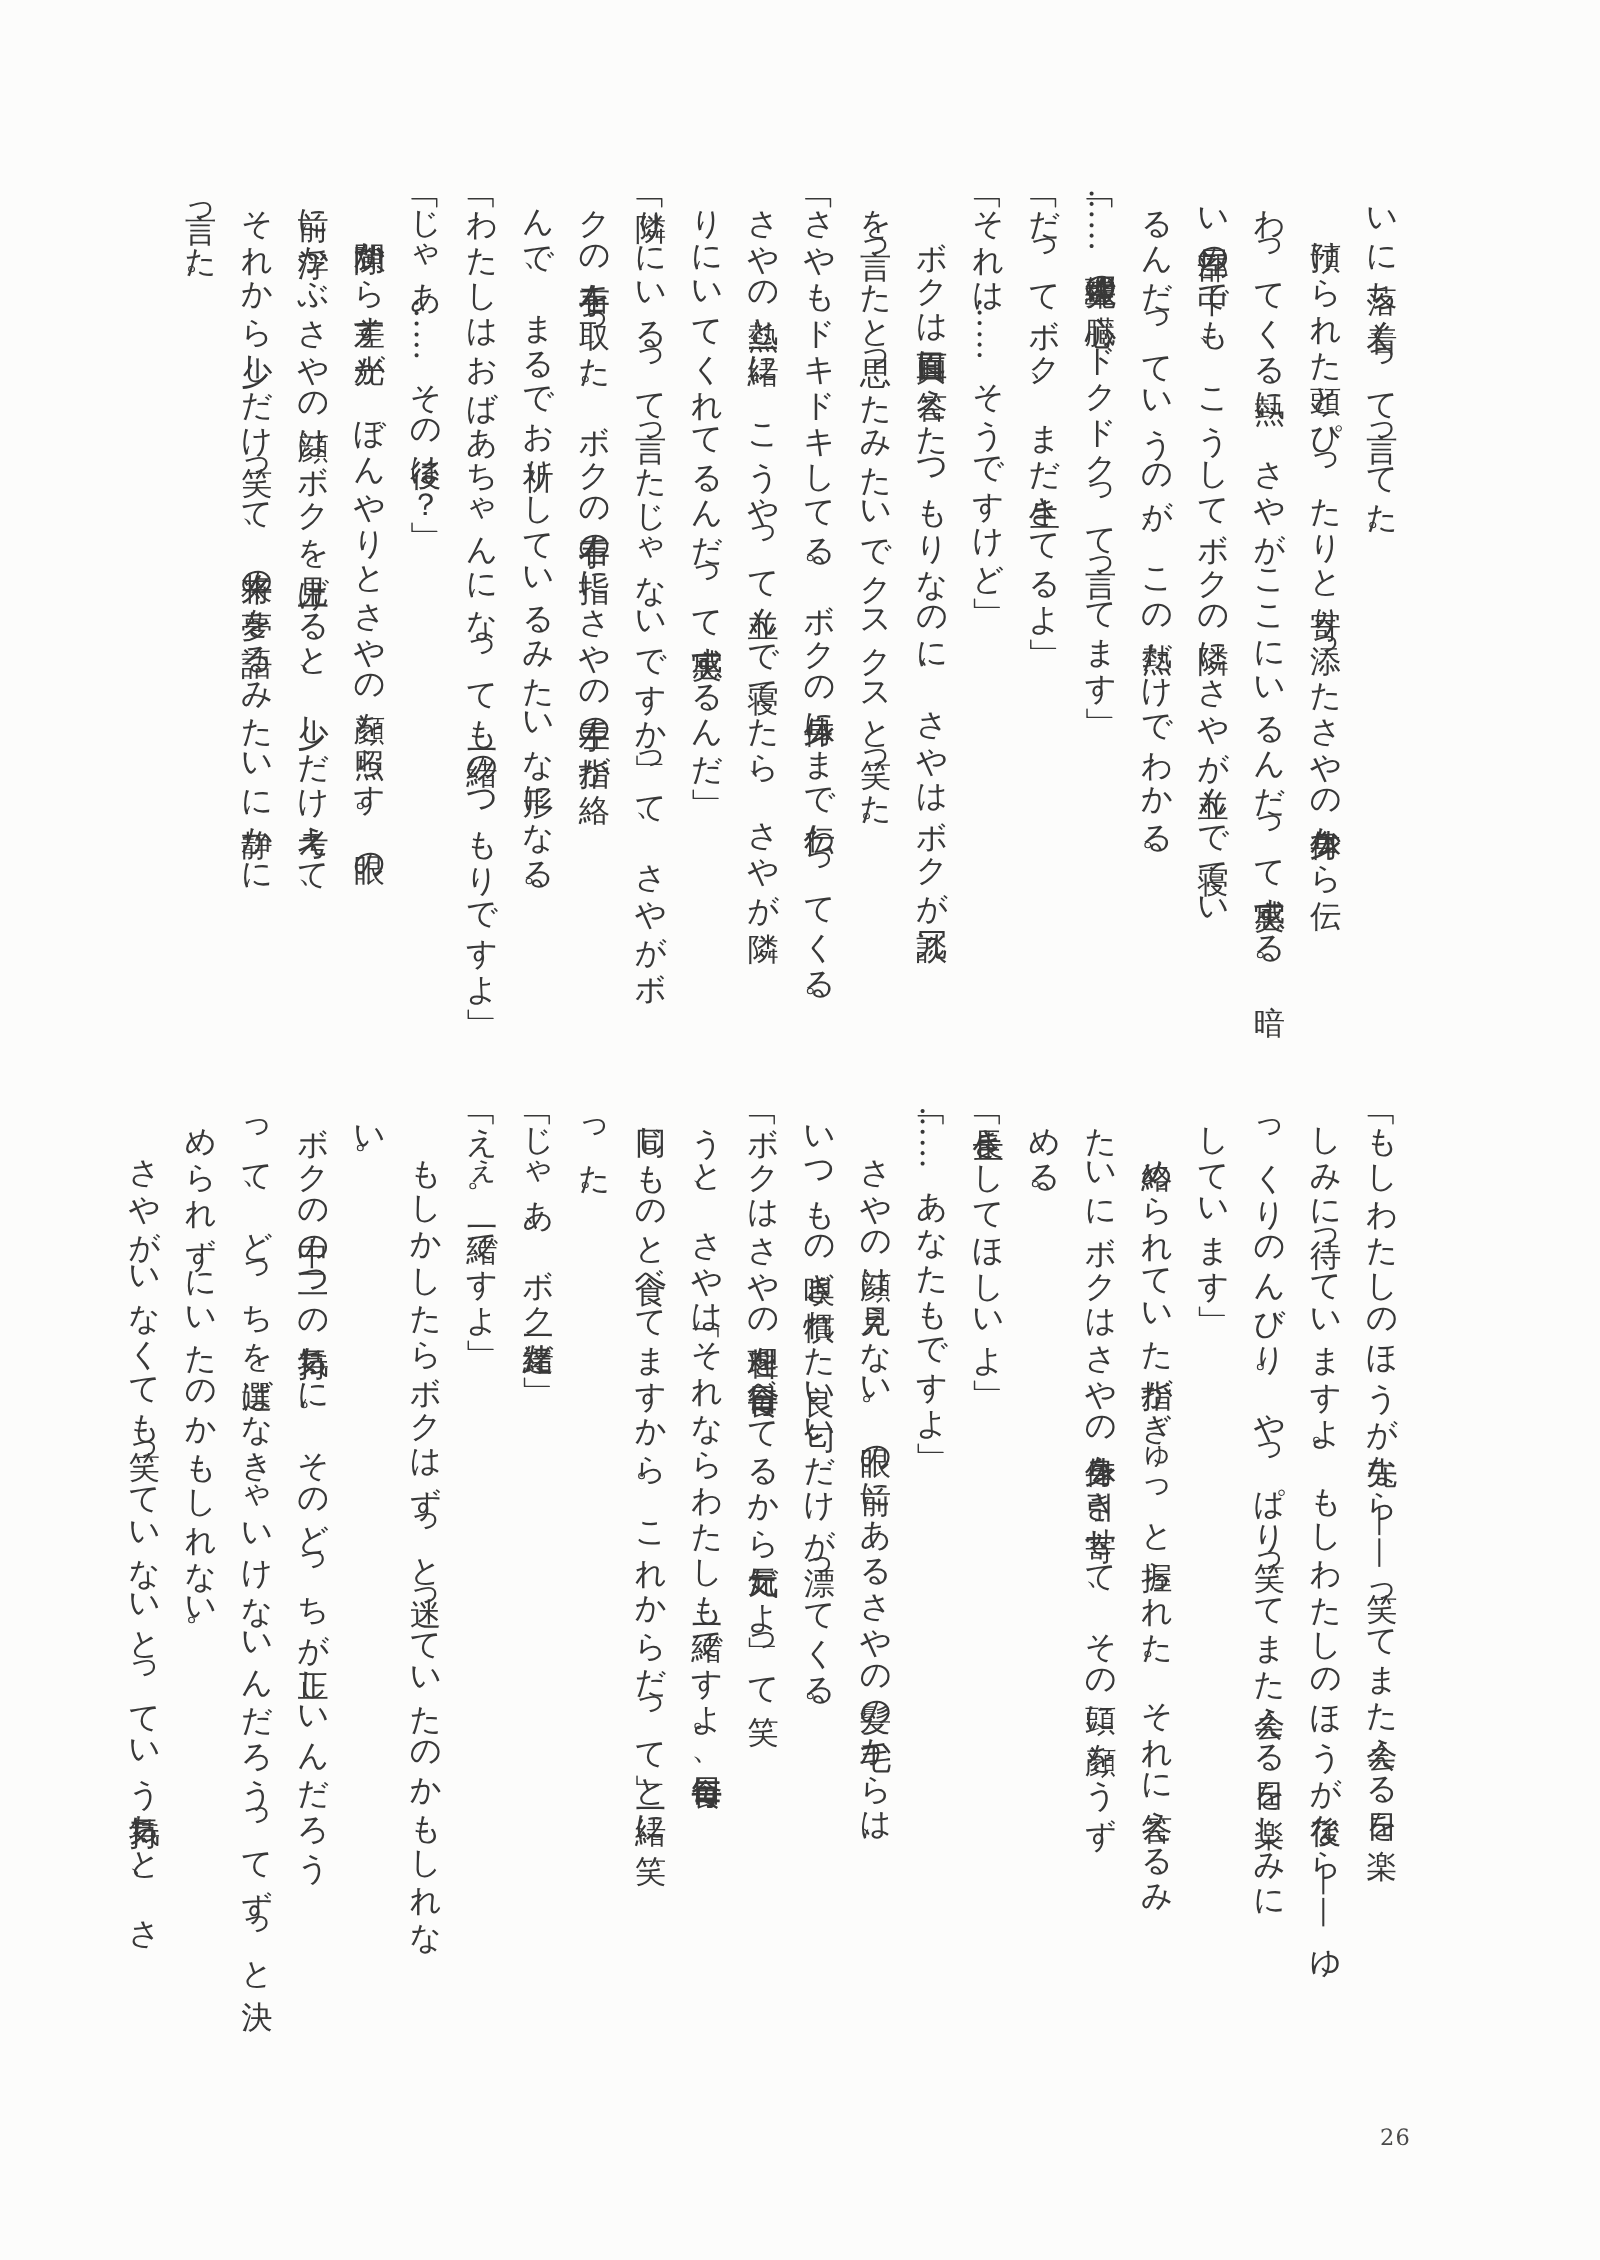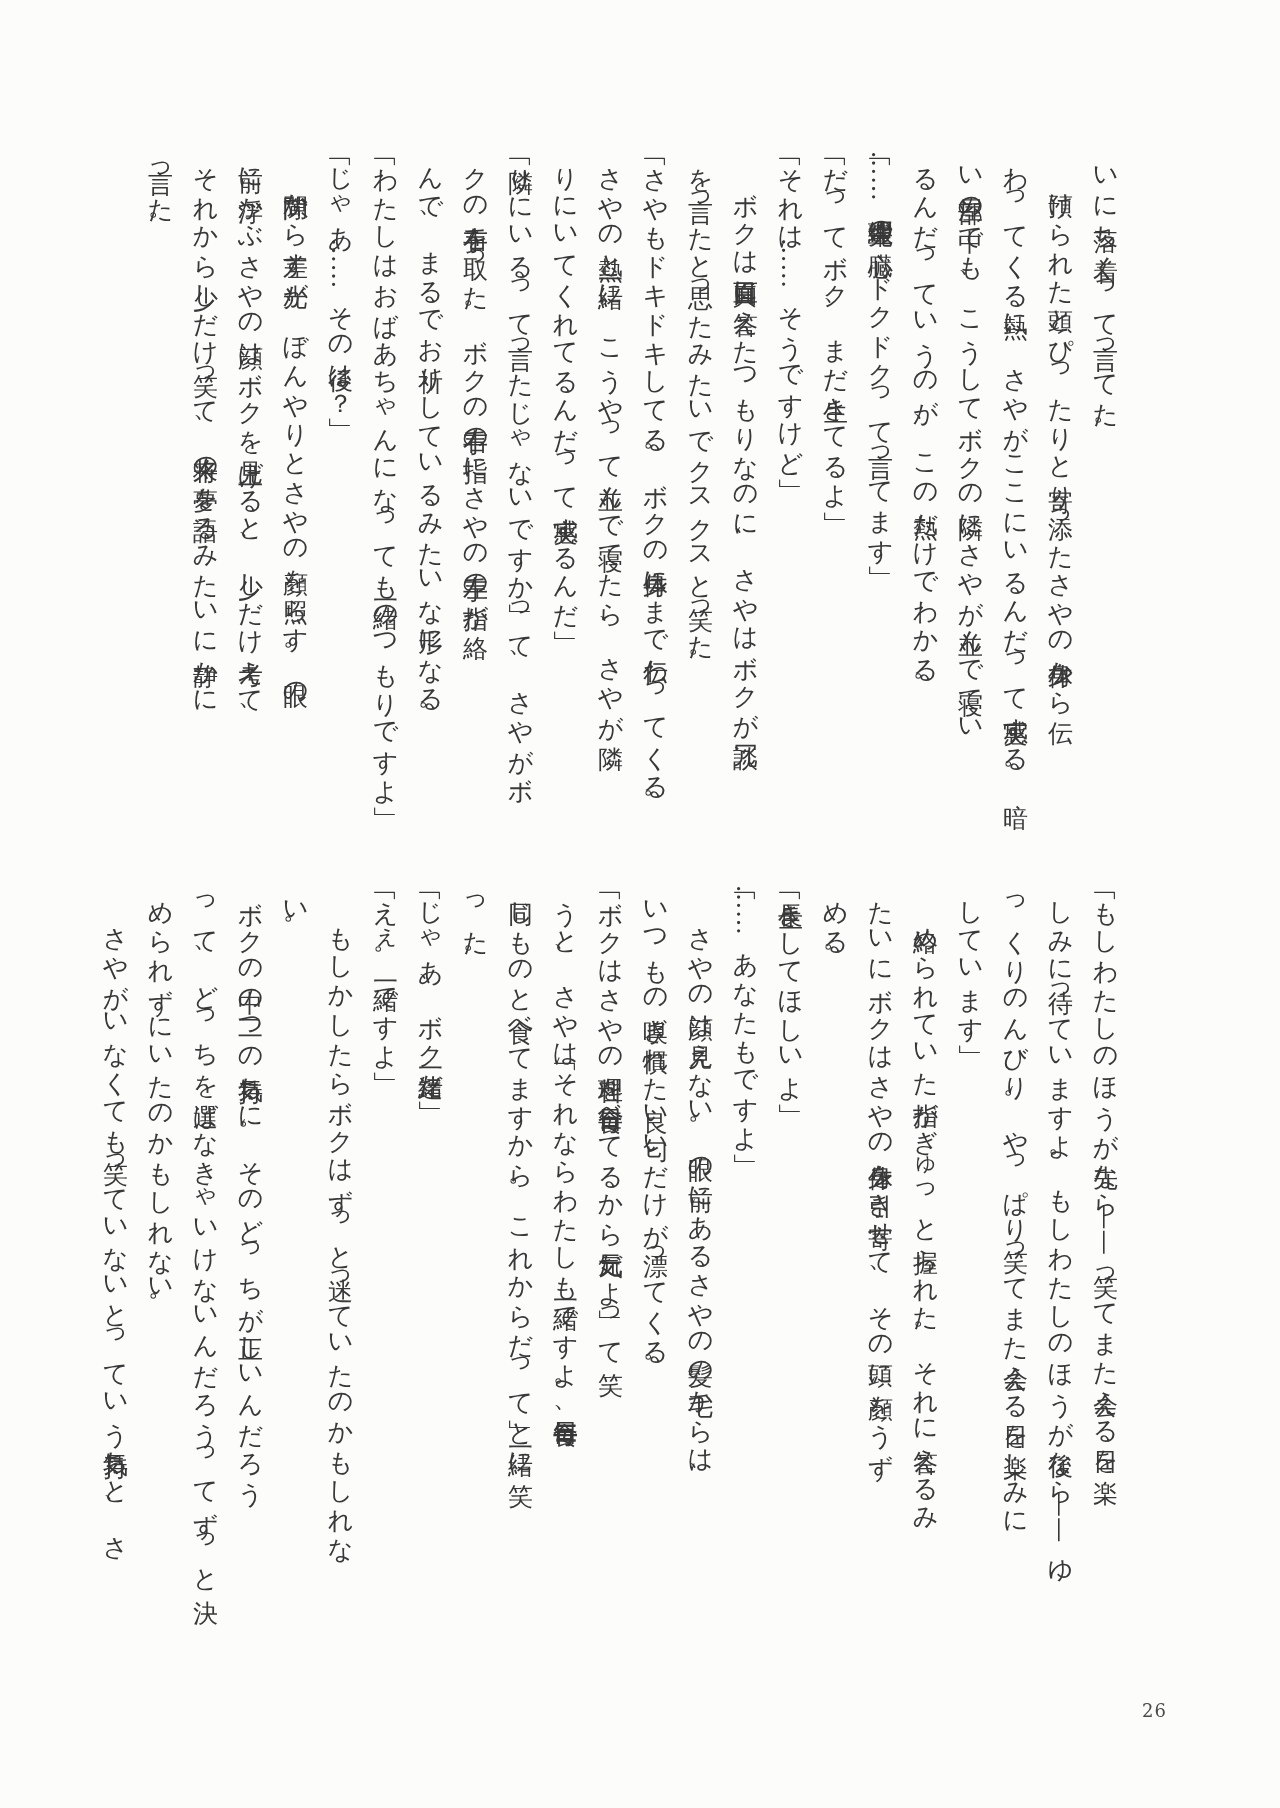--- a/index.html
+++ b/index.html
@@ -28,21 +28,21 @@
     white-space: pre-wrap;
   }
   .block-top    { top: 150px; right: 152px; }
   .block-bottom { top: 884px; right: 152px; }
   .vline {
     margin: 0;
     padding: 0;
   }
   .page-number {
     position: absolute;
-    left: 1142px;
+    left: 1104px;
     top: 1700px;
     font-size: 18px;
     letter-spacing: 1px;
     color: #4a4a4a;
   }
 </style>
 </head>
 <body>
 
 <div class="page">

